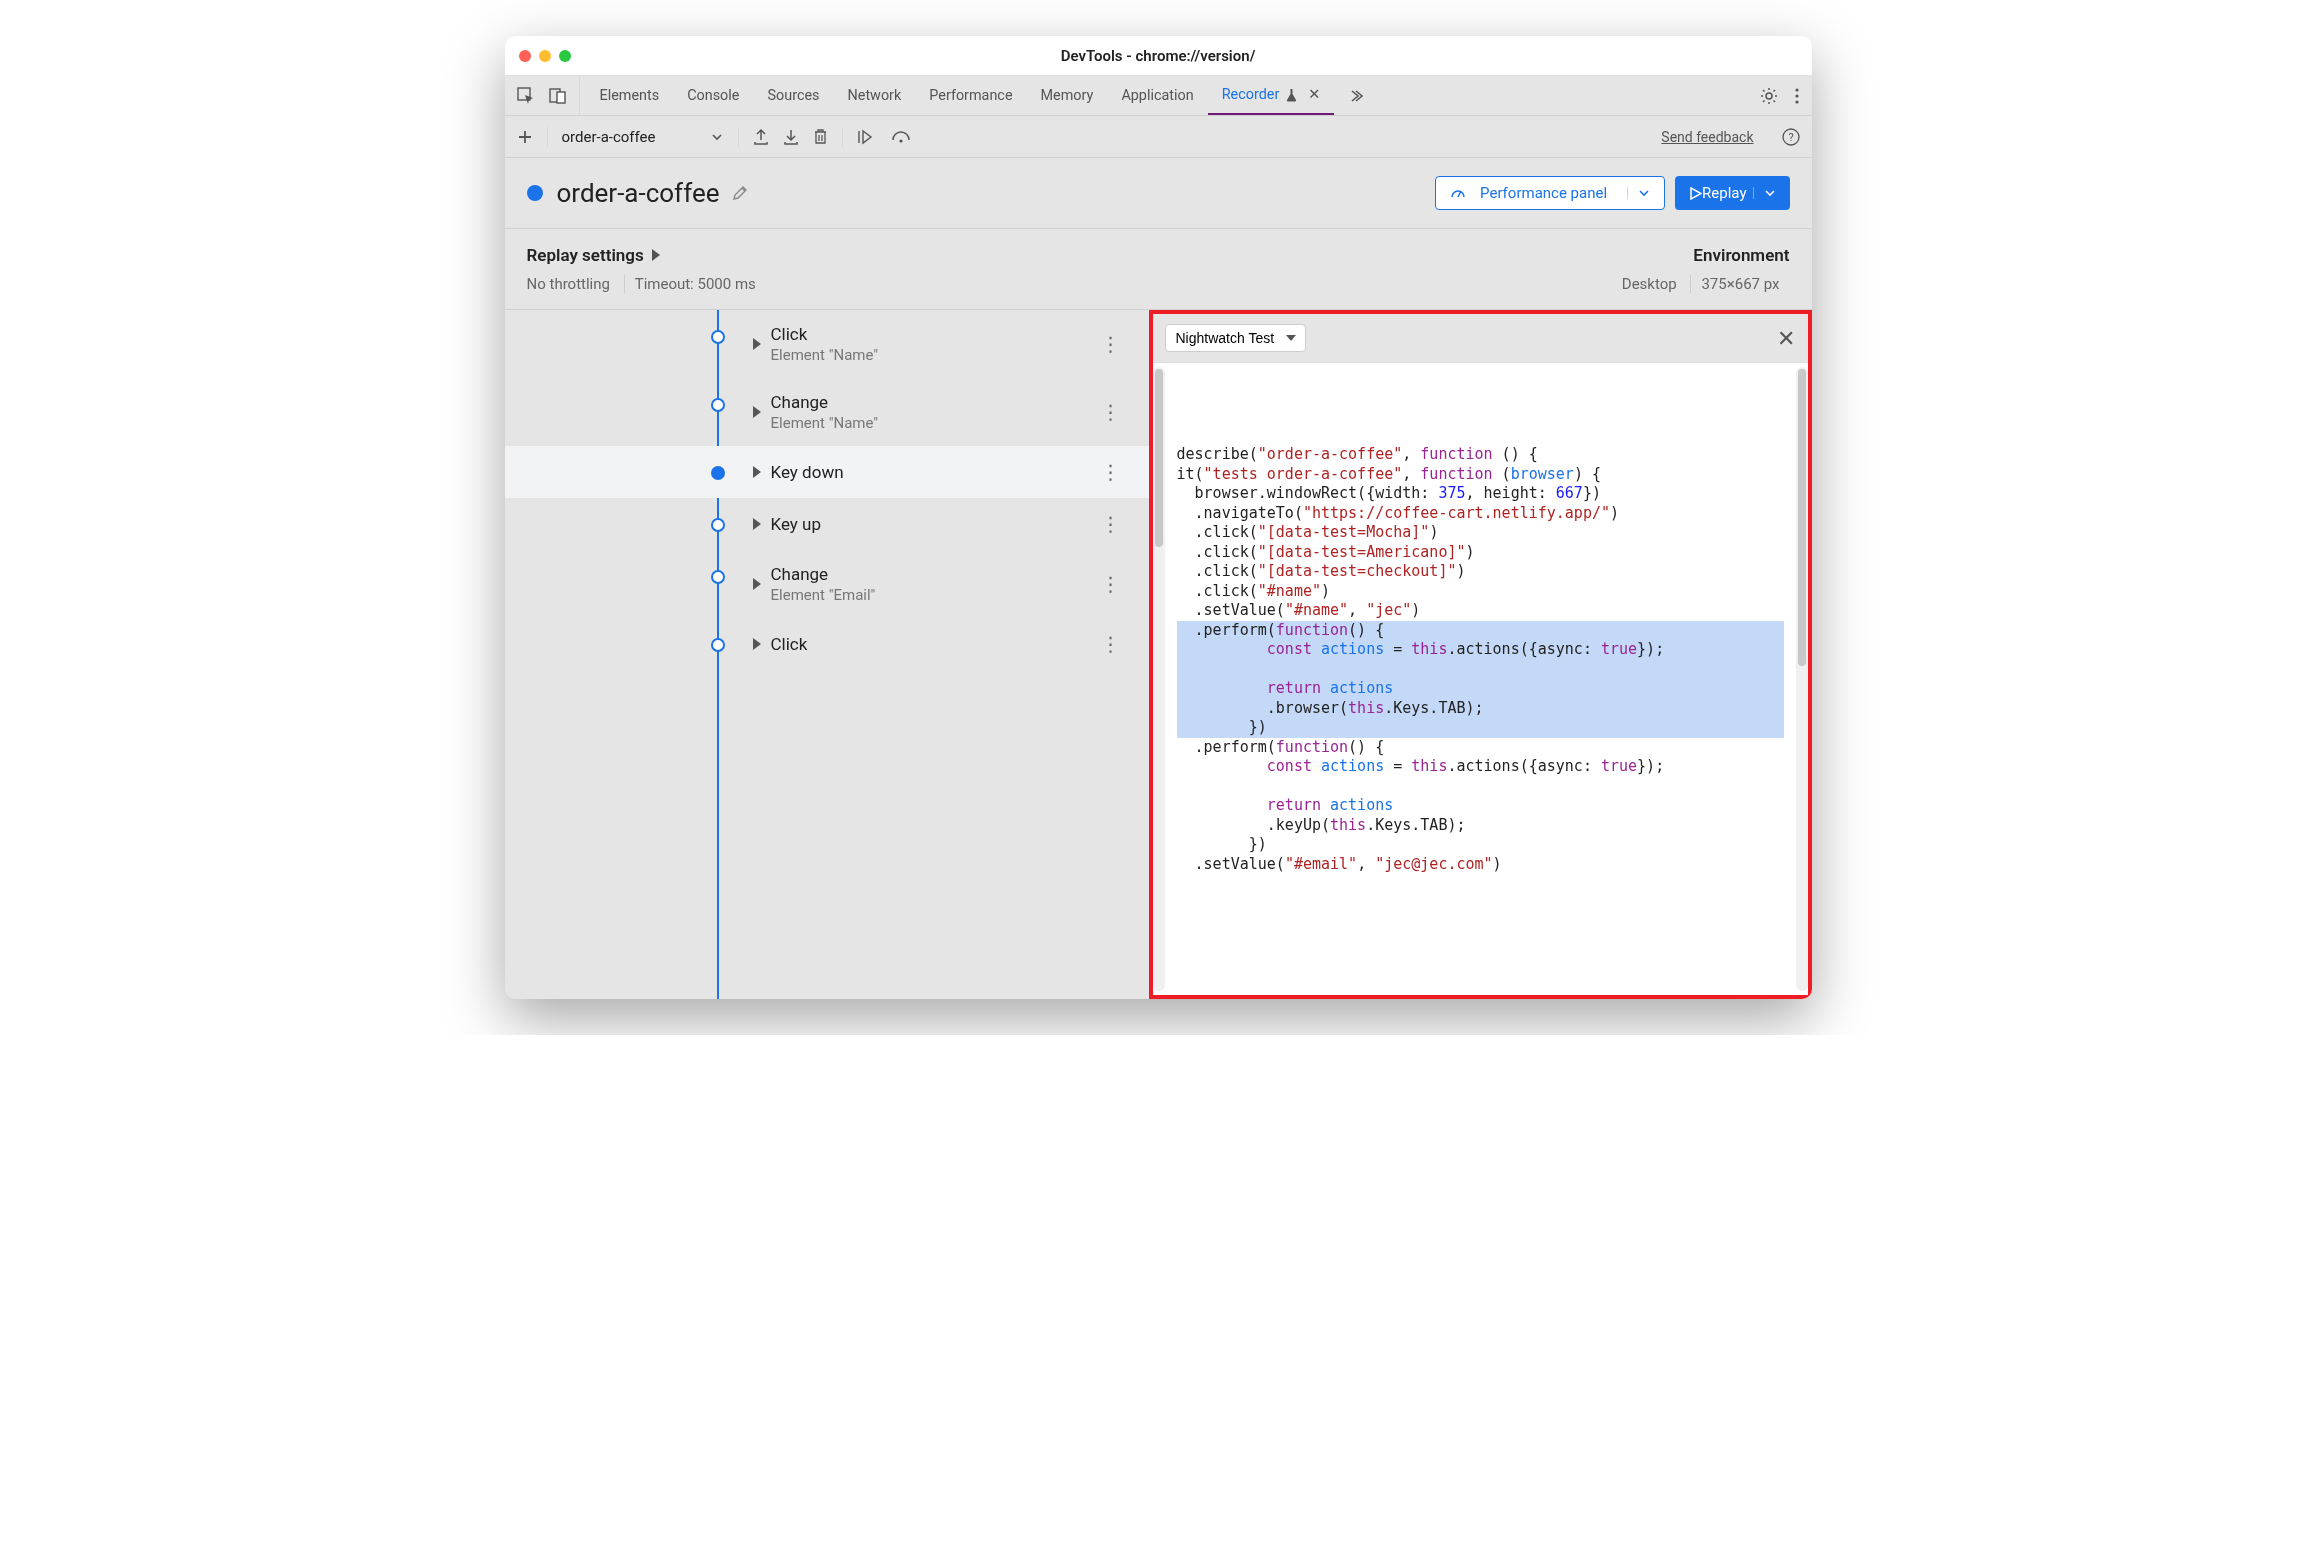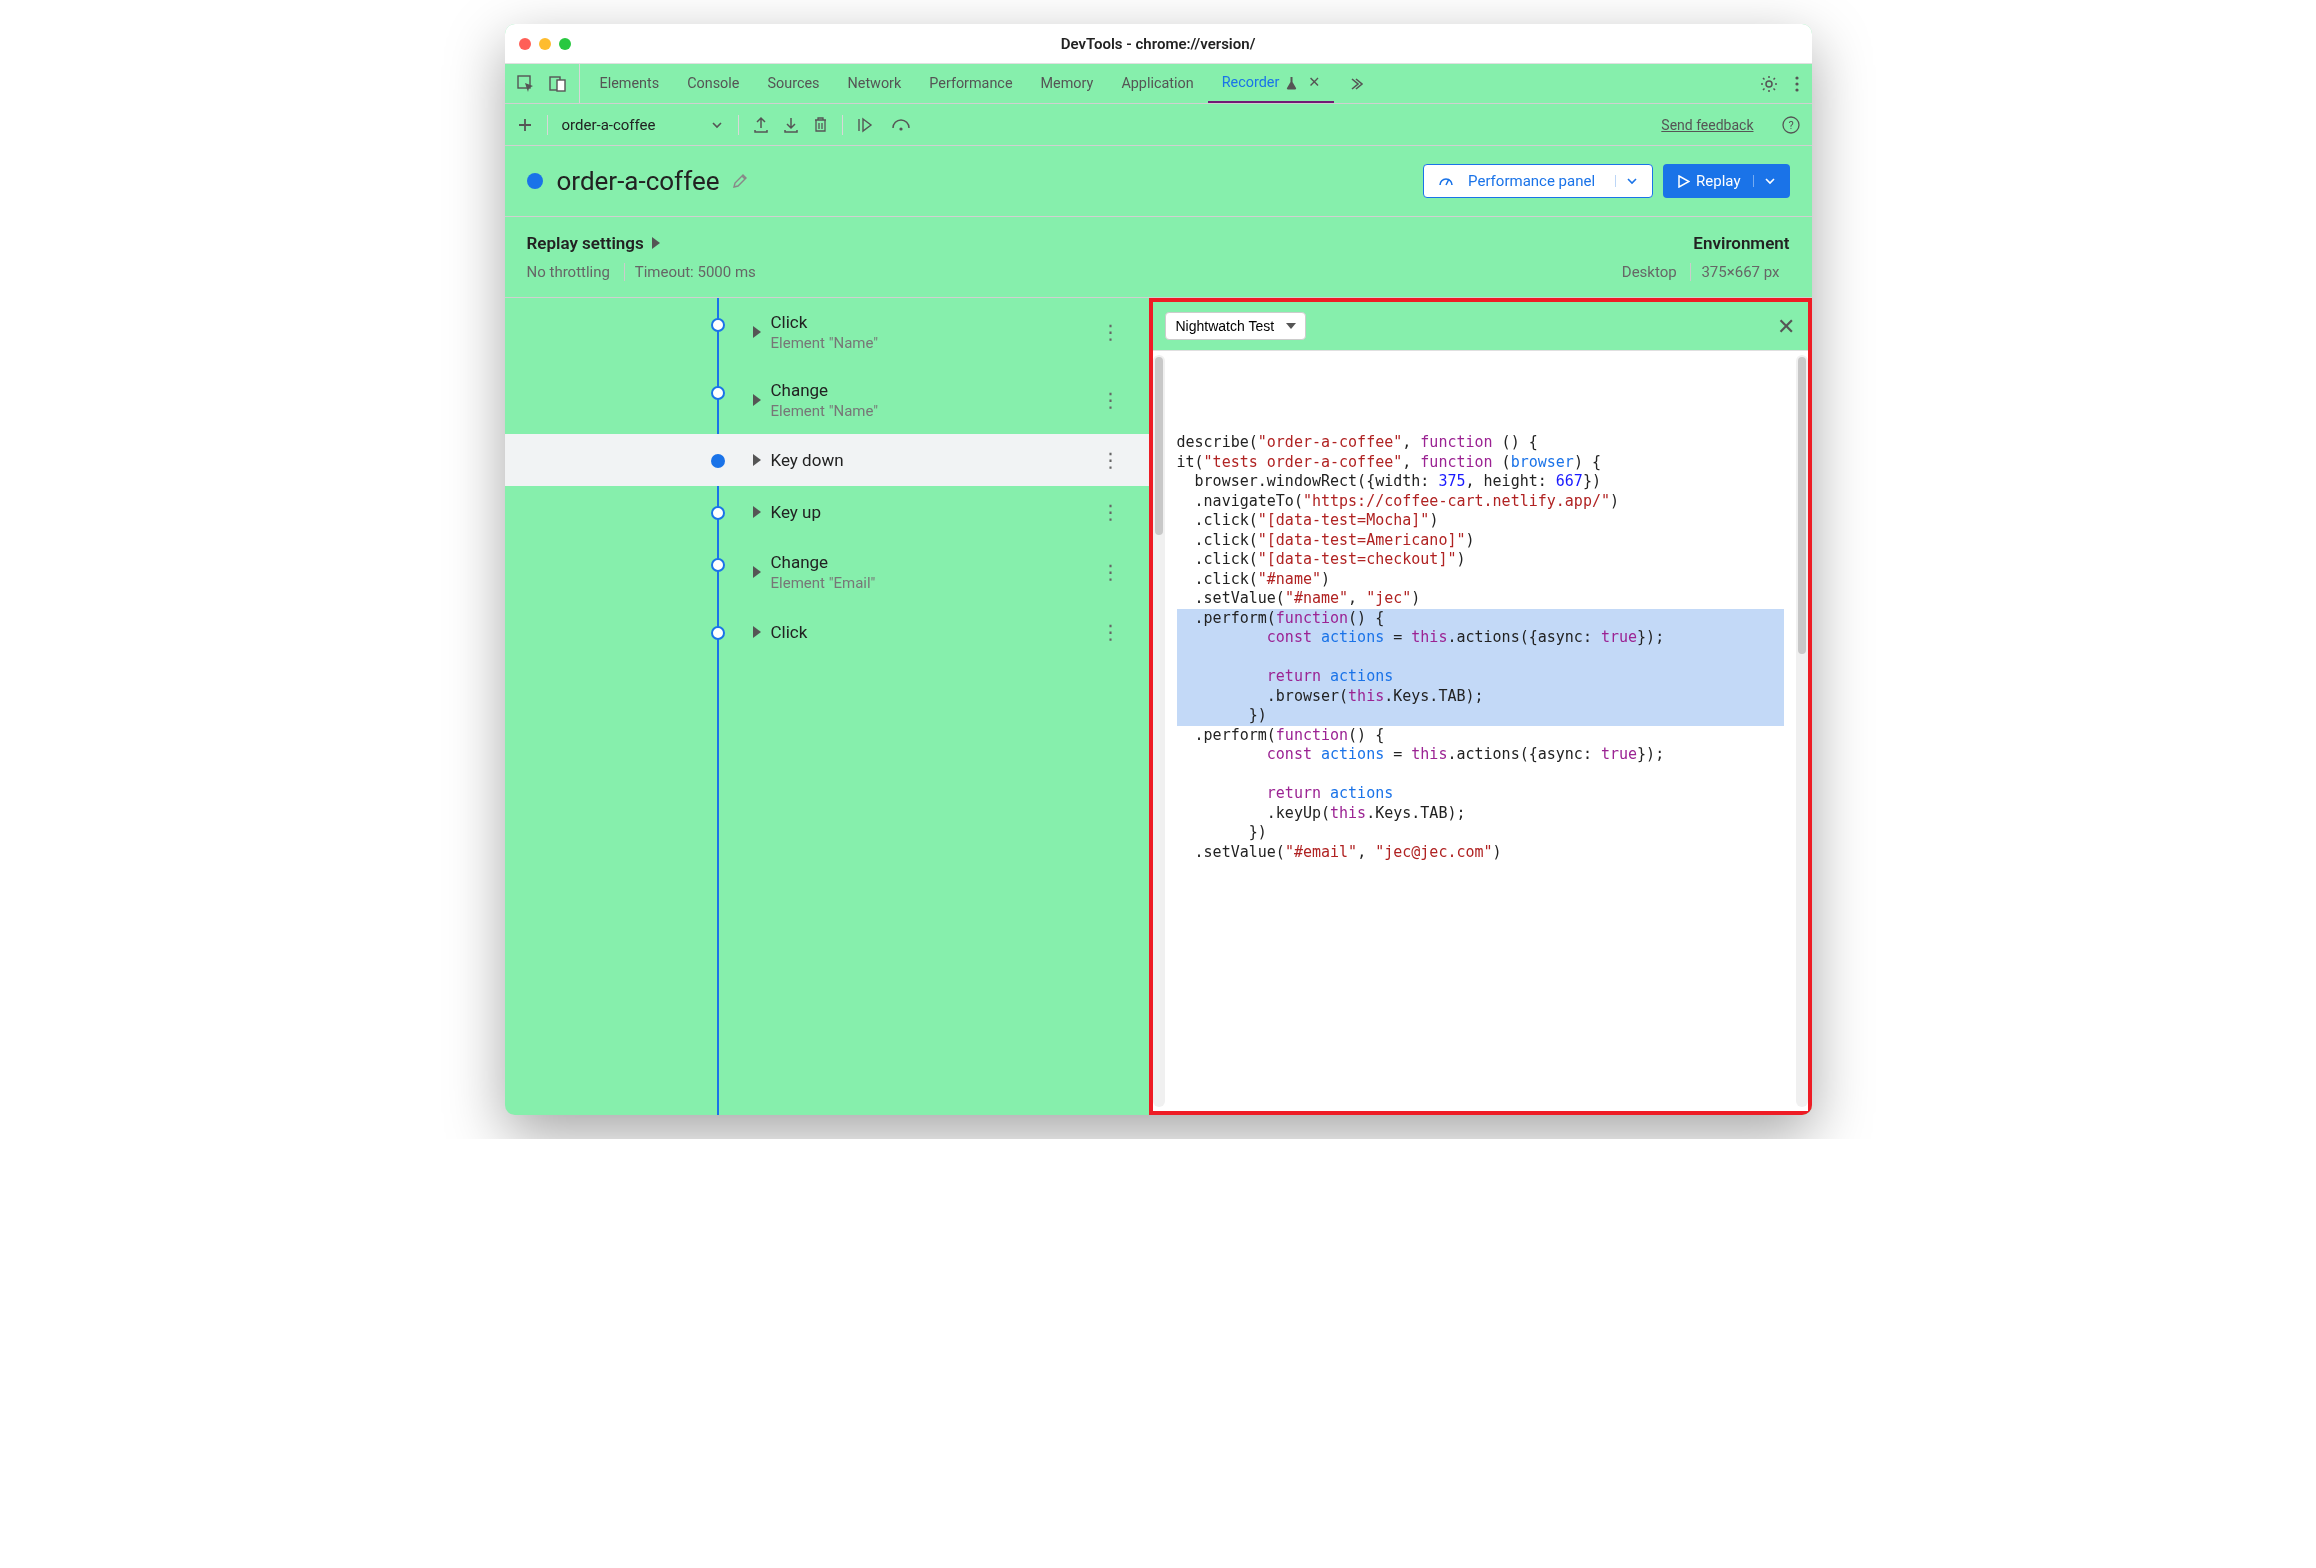--- a/index.html
+++ b/index.html
@@ -1,17 +1,17 @@
 <!DOCTYPE html>
 <html><head>
 <meta charset="utf-8">
 <style>
 * { box-sizing: border-box; margin: 0; padding: 0; }
 body { background: #fff; font-family: -apple-system, BlinkMacSystemFont, "Segoe UI", Roboto, sans-serif; font-size: 14px; color: #333; }
-.window { width: 1307px; height: 1091px; margin: 24px auto; border-radius: 10px; box-shadow: 0 20px 59px rgba(0,0,0,0.35); overflow: hidden; background: #86efac; display: flex; flex-direction: column; position: relative; }
+.window { width: 1307px; height: 963px; margin: 36px auto; border-radius: 10px; box-shadow: 0 20px 59px rgba(0,0,0,0.35); overflow: hidden; background: #e5e5e5; display: flex; flex-direction: column; position: relative; }
 .titlebar { height: 40px; background: #fff; display: flex; align-items: center; border-bottom: 1px solid #e0e0e0; padding: 0 12px; position: relative; }
 .traffic { display: flex; gap: 8px; position: absolute; left: 14px; }
 .traffic span { width: 12px; height: 12px; border-radius: 50%; display: block; }
 .traffic .red { background: #ff5f57; }
 .traffic .yellow { background: #febc2e; }
 .traffic .green { background: #28c840; }
 .titlebar .title { flex: 1; text-align: center; font-weight: 600; font-size: 15px; color: #222; }
 .tabbar { height: 40px; border-bottom: 1px solid #d0d0d0; display: flex; align-items: center; padding: 0 12px; gap: 6px; }
 .tabbar .left-icons { display: flex; gap: 14px; align-items: center; padding-right: 12px; border-right: 1px solid #d8d8d8; height: 100%; }
 .tabs { display: flex; height: 100%; align-items: stretch; }
@@ -24,21 +24,21 @@
 .toolbar2 .right { margin-left: auto; display: flex; align-items: center; gap: 28px; }
 .toolbar2 .right a { color: #555; text-decoration: underline; font-size: 14px; }
 .recname { font-size: 15px; color: #222; }
 .header { padding: 18px 22px; border-bottom: 1px solid #d0d0d0; display: flex; align-items: center; }
 .header .dot { width: 16px; height: 16px; border-radius: 50%; background: #1a73e8; margin-right: 14px; }
 .header .title { font-size: 26px; font-weight: 400; color: #222; }
 .header .pencil { margin-left: 12px; color: #888; }
 .header .btns { margin-left: auto; display: flex; gap: 10px; }
 .btn-outline { border: 1px solid #1a73e8; color: #1a73e8; background: #fff; border-radius: 4px; height: 34px; display: flex; align-items: center; padding: 0 14px; font-size: 15px; cursor: pointer; gap: 14px; }
 .btn-outline .chev { border-left: 1px solid #bcd6f7; padding-left: 10px; margin-left: 6px; }
-.btn-primary { background: #1a73e8; color: #fff; border: none; border-radius: 4px; height: 34px; display: flex; align-items: center; padding: 0 14px; font-size: 15px; cursor: pointer; gap: 6px; }
+.btn-primary { background: #1a73e8; color: #fff; border: none; border-radius: 4px; height: 34px; display: flex; align-items: center; padding: 0 14px; font-size: 15px; cursor: pointer; }
 .btn-primary .chev { border-left: 1px solid rgba(255,255,255,0.4); padding-left: 10px; margin-left: 6px; }
 .settings { padding: 16px 22px; border-bottom: 1px solid #d0d0d0; display: flex; align-items: center; }
 .settings .left .h { font-size: 17px; font-weight: 600; color: #222; display: flex; align-items: center; gap: 8px; }
 .settings .left .sub { margin-top: 10px; color: #666; font-size: 15px; }
 .settings .left .sub .vsep { border-left: 1px solid #ccc; margin: 0 10px; padding-left: 10px; }
 .settings .right { margin-left: auto; text-align: right; }
 .settings .right .h { font-size: 17px; font-weight: 600; color: #222; }
 .settings .right .sub { margin-top: 10px; color: #666; font-size: 15px; }
 .settings .right .sub span.vsep { border-left: 1px solid #ccc; margin: 0 10px; padding-left: 10px; }
 .body { flex: 1; display: flex; overflow: hidden; position: relative; }

